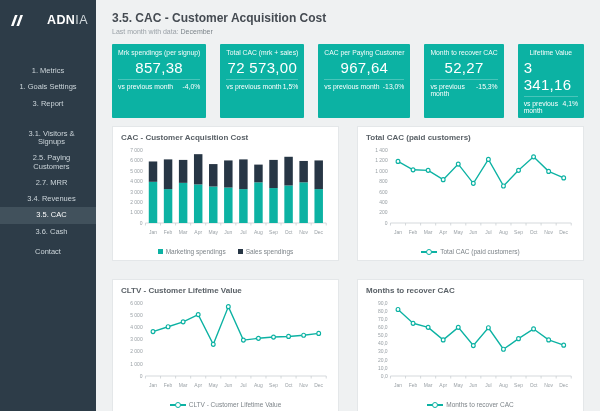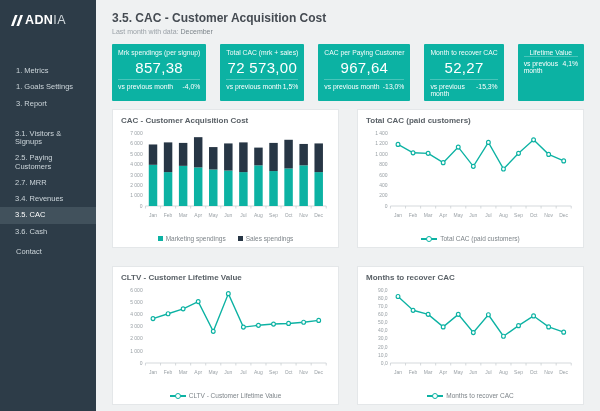--- a/index.html
+++ b/index.html
@@ -4,26 +4,26 @@
 <style>
   * { margin:0; padding:0; box-sizing:border-box; }
   html,body { width:600px; height:411px; overflow:hidden; }
   body {
     display:flex;
     font-family:"Liberation Sans", sans-serif;
     background:var(--page-bg,#eff1f2);
   }
   
   .sidebar { width:96px; flex-shrink:0; background:var(--sidebar-bg,#2d3c48); display:flex; flex-direction:column; }
-  .logo { display:flex; align-items:center; gap:0; padding:13px 6px 0 9px; }
+  .logo { display:flex; align-items:center; gap:22px; padding:13px 6px 0 9px; }
   .logo-text { color:#ffffff; font-size:12.5px; letter-spacing:.4px; }
   .logo-text .b { font-weight:700; }
   .logo-text .l { font-weight:300; color:#cfd6da; }
   .menu { margin-top:36px; display:flex; flex-direction:column; }
-  .menu-item { font-size:7.5px; color:#ccd5da; padding:4px 16px; line-height:1.1; cursor:pointer; }
+  .menu-item { font-size:7.5px; color:#ccd5da; padding:4px 8px; line-height:1.1; cursor:pointer;text-align:center; }
   .menu-item.lvl2 { padding-left:15px; }
   .menu-item.first-sub { margin-top:14px; }
   .menu-item.contact { margin-top:4px; }
   .menu-item.active { background:var(--sidebar-active,#41515c); color:#ffffff; }
   
   .main { flex:1; min-width:0; padding:8px 16px 6px; display:flex; flex-direction:column; }
   .page-title { font-size:12px; font-weight:600; color:#454b52; margin:3px 0 3px; }
   .subtitle { font-size:7px; color:#9aa1a7; }
   .subtitle .sub-val { color:#7c848a; margin-left:2px; }
   
@@ -102,20 +102,21 @@
       <div class="kpi">
         <div class="kpi-label">Month to recover CAC</div>
         <div class="kpi-value">52,27</div>
         <div class="kpi-foot">
           <span>vs previous month</span>
           <span>-15,3%</span>
         </div>
       </div>
       <div class="kpi">
         <div class="kpi-label">Lifetime Value</div>
+        <div class="kpi-value">3 341,16</div>
         <div class="kpi-foot">
           <span>vs previous month</span>
           <span>4,1%</span>
         </div>
       </div>
     </div>
 
   <div class="charts" id="charts">
       <div class="chart-card">
         <div class="chart-title">CAC - Customer Acquisition Cost</div>

